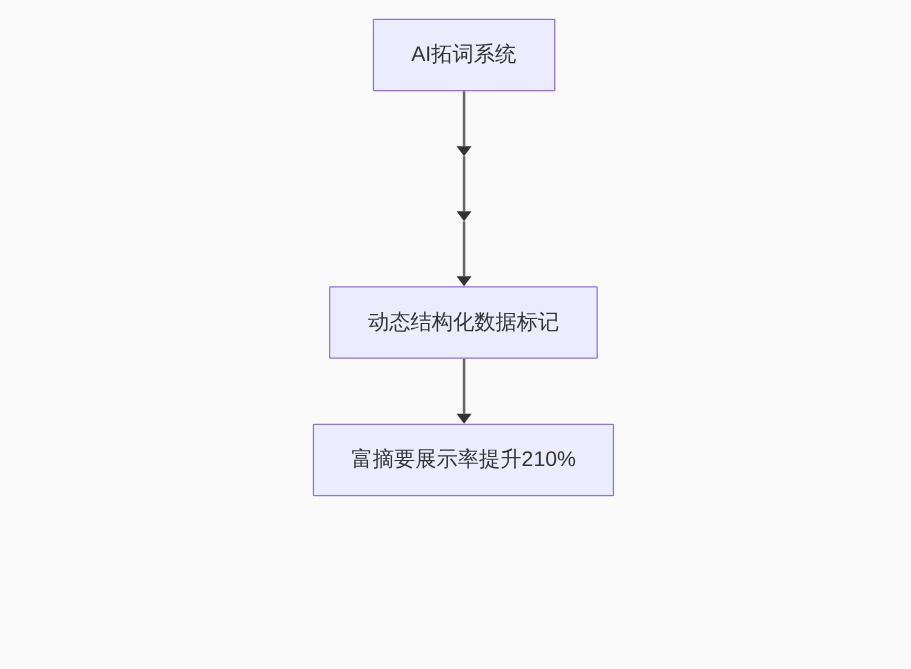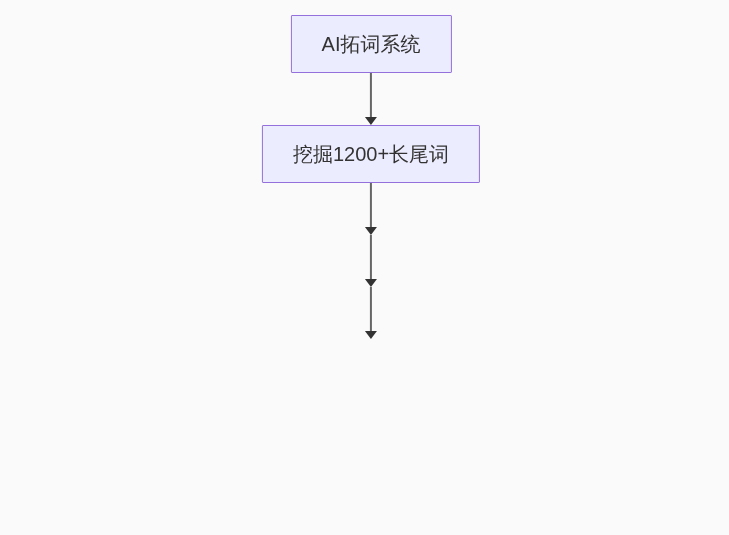--- a/index.html
+++ b/index.html
@@ -25,21 +25,21 @@
     transform: translateX(-50%);
     display: flex;
     flex-direction: column;
     align-items: center;
   }
 
   .node {
     background: var(--node-fill, #ececff);
     border: 1px solid var(--node-border, #9370db);
     color: var(--node-text, #333333);
-    font-size: 20px;
+    font-size: 17px;
     line-height: 16px;
     padding: 20px 30px;
     white-space: nowrap;
     text-align: center;
     border-radius: 1px;
   }
 
   .edge {
     height: 52px;
     display: flex;
@@ -67,34 +67,35 @@
 <div class="canvas">
   <div class="flowchart">
 
     <div class="node">AI拓词系统</div>
 
     <div class="edge">
       <div class="shaft"></div>
       <div class="head"></div>
     </div>
 
-    <div class="node">挖掘1200+长尾词</div>
 
     <div class="edge">
       <div class="shaft"></div>
       <div class="head"></div>
     </div>
 
 
     <div class="edge">
       <div class="shaft"></div>
       <div class="head"></div>
     </div>
 
+    <div class="node">动态结构化数据标记</div>
 
     <div class="edge">
       <div class="shaft"></div>
       <div class="head"></div>
     </div>
 
+    <div class="node">富摘要展示率提升210%</div>
 
   </div>
 </div>
 
 </body></html>

